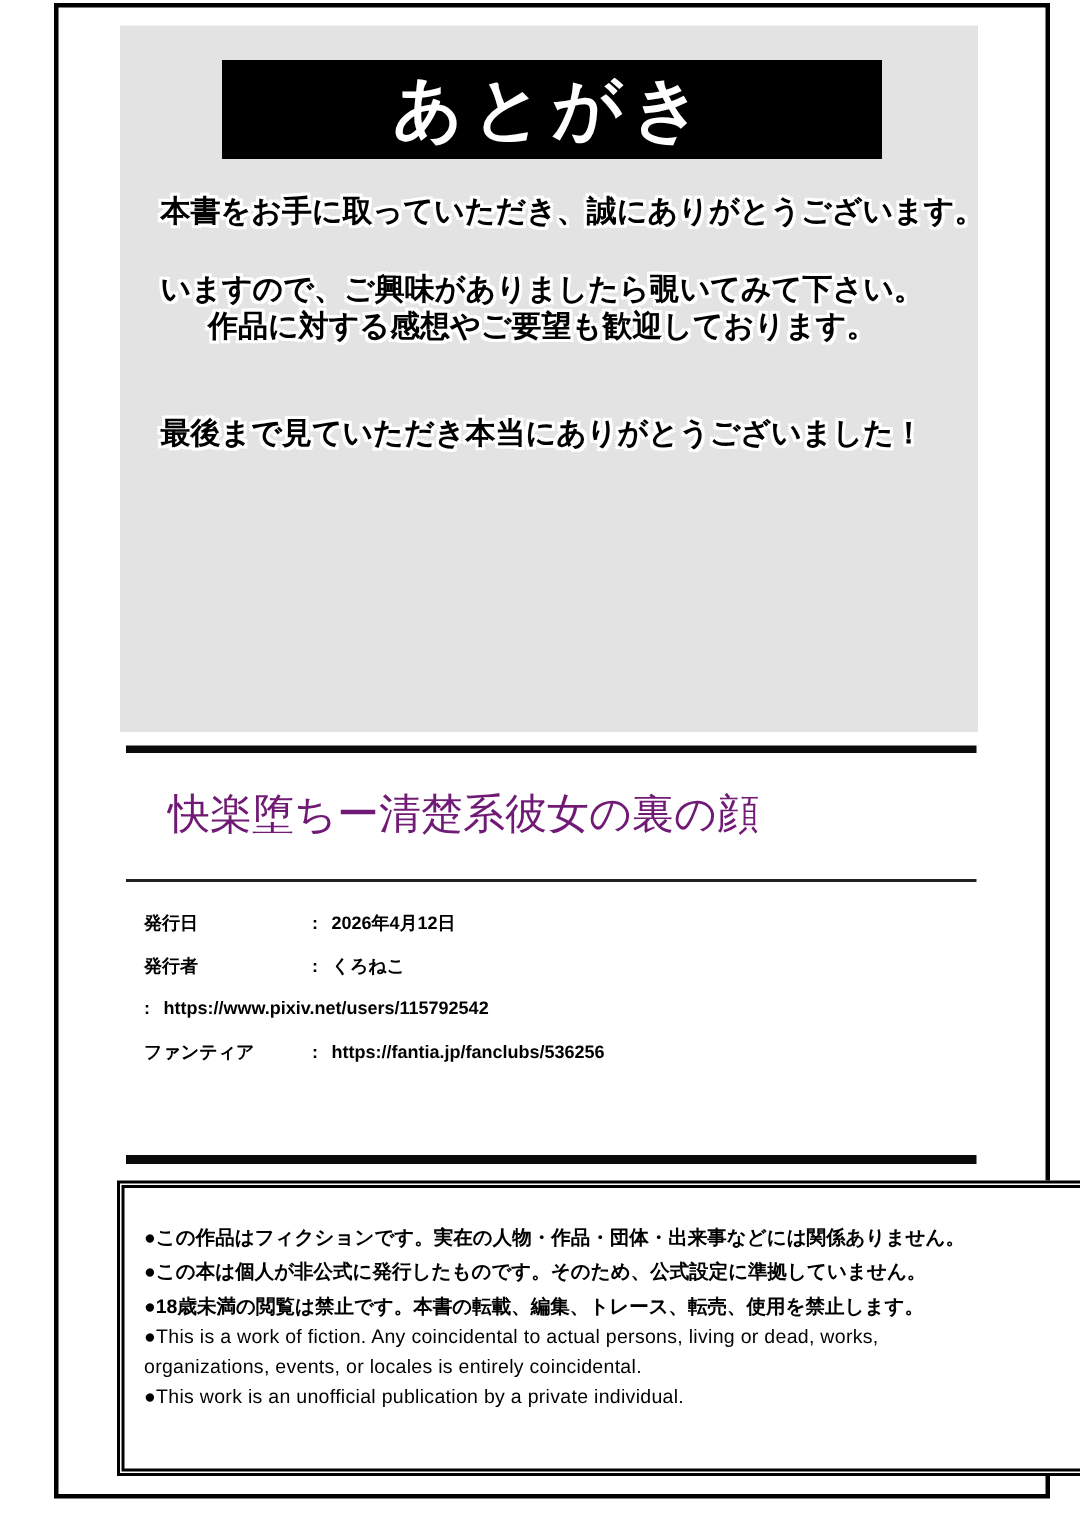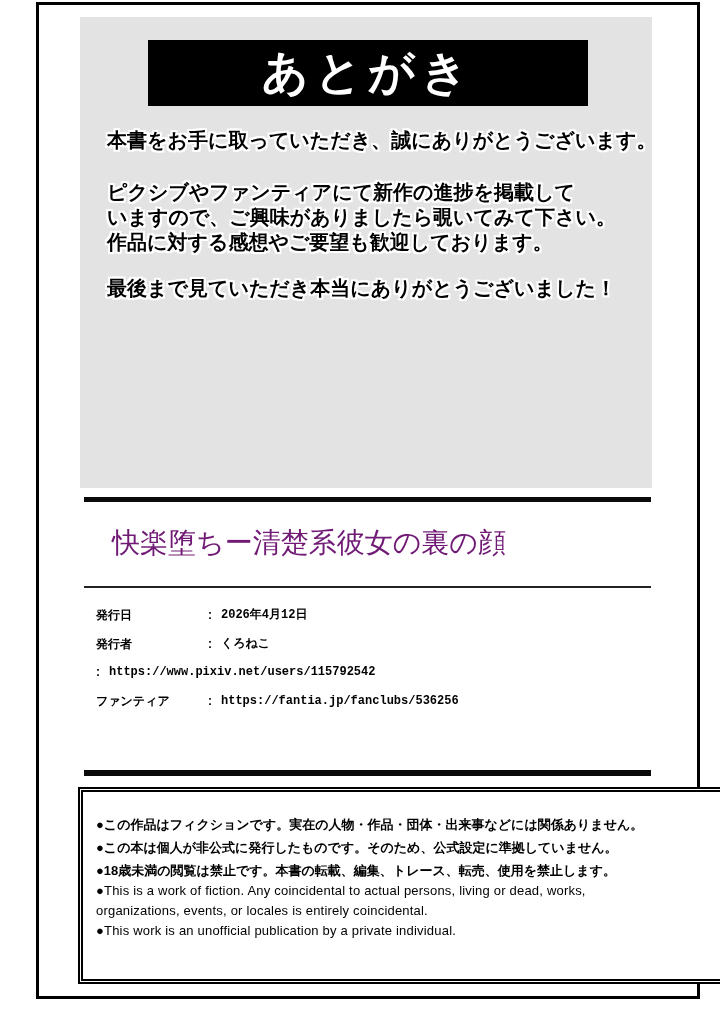--- a/index.html
+++ b/index.html
@@ -54,20 +54,21 @@
     font-weight: 700;
     font-size: 20px;
     line-height: 25px;
     color: #000000;
     white-space: nowrap;
     text-shadow:
       -2px -2px 0 #fff,  2px -2px 0 #fff,
       -2px  2px 0 #fff,  2px  2px 0 #fff,
        0   -2px 0 #fff,  0    2px 0 #fff,
       -2px  0   0 #fff,  2px  0   0 #fff;
+    text-align: center;
   }
   .p1 { top: 111px; }
   .p2 { top: 163px; }
   .p3 { top: 259px; }
   .tline { display: block; }
 
   
   .rule { position: absolute; background: #0a0a0a; }
   .r1 { left: 45px; top: 492px; width: 567px; height: 5px; }
   .r2 { left: 45px; top: 581px; width: 567px; height: 2px; background:#222; }
@@ -88,21 +89,21 @@
   .colophon {
     position: absolute;
     left: 57px; top: 596px;
     font-size: 12px;
     font-weight: 700;
     color: #000000;
   }
   .crow { display: flex; line-height: 28.5px; white-space: nowrap; }
   .clabel { display: inline-block; width: 112px; }
   .ccolon { display: inline-block; }
-  .cvalue { display: inline-block; margin-left: 9px; font-family: Liberation Mono, monospace; }
+  .cvalue { display: inline-block; margin-left: 9px; }
 
   
   .disclaimer-box {
     position: absolute;
     left: 39px; top: 782px;
     width: 696px; height: 197px;
     box-sizing: border-box;
     border: 5px double #000;
     background: #ffffff;
   }
@@ -128,21 +129,20 @@
 
   <div class="afterword-panel">
     <div class="afterword-titlebar">
       <span>あとがき</span>
     </div>
     <div class="afterword-text">
       <p class="p1">
         <span class="tline">本書をお手に取っていただき、誠にありがとうございます。</span>
       </p>
       <p class="p2">
-        <span class="tline">ピクシブやファンティアにて新作の進捗を掲載して</span>
         <span class="tline">いますので、ご興味がありましたら覗いてみて下さい。</span>
         <span class="tline">作品に対する感想やご要望も歓迎しております。</span>
       </p>
       <p class="p3">
         <span class="tline">最後まで見ていただき本当にありがとうございました！</span>
       </p>
     </div>
   </div>
 
   <div class="rule r1"></div>

